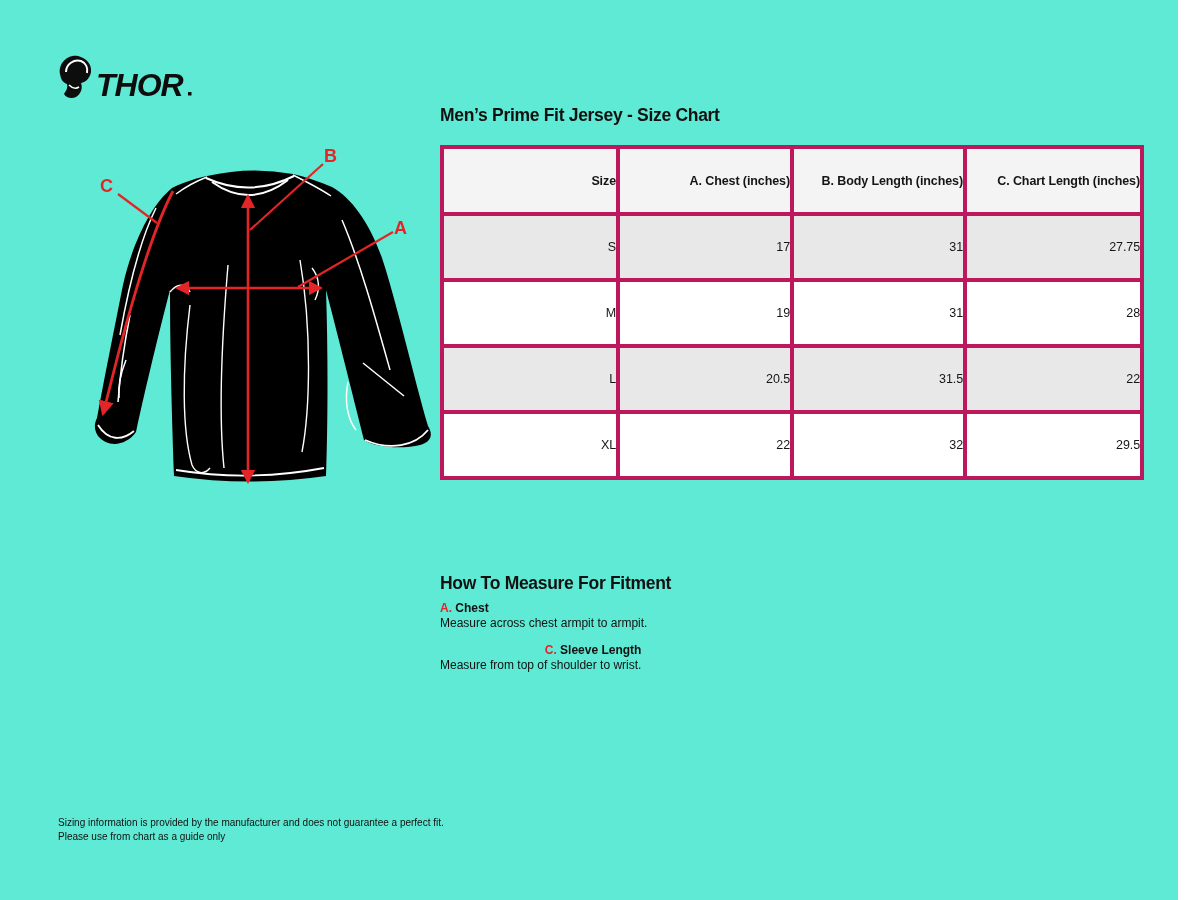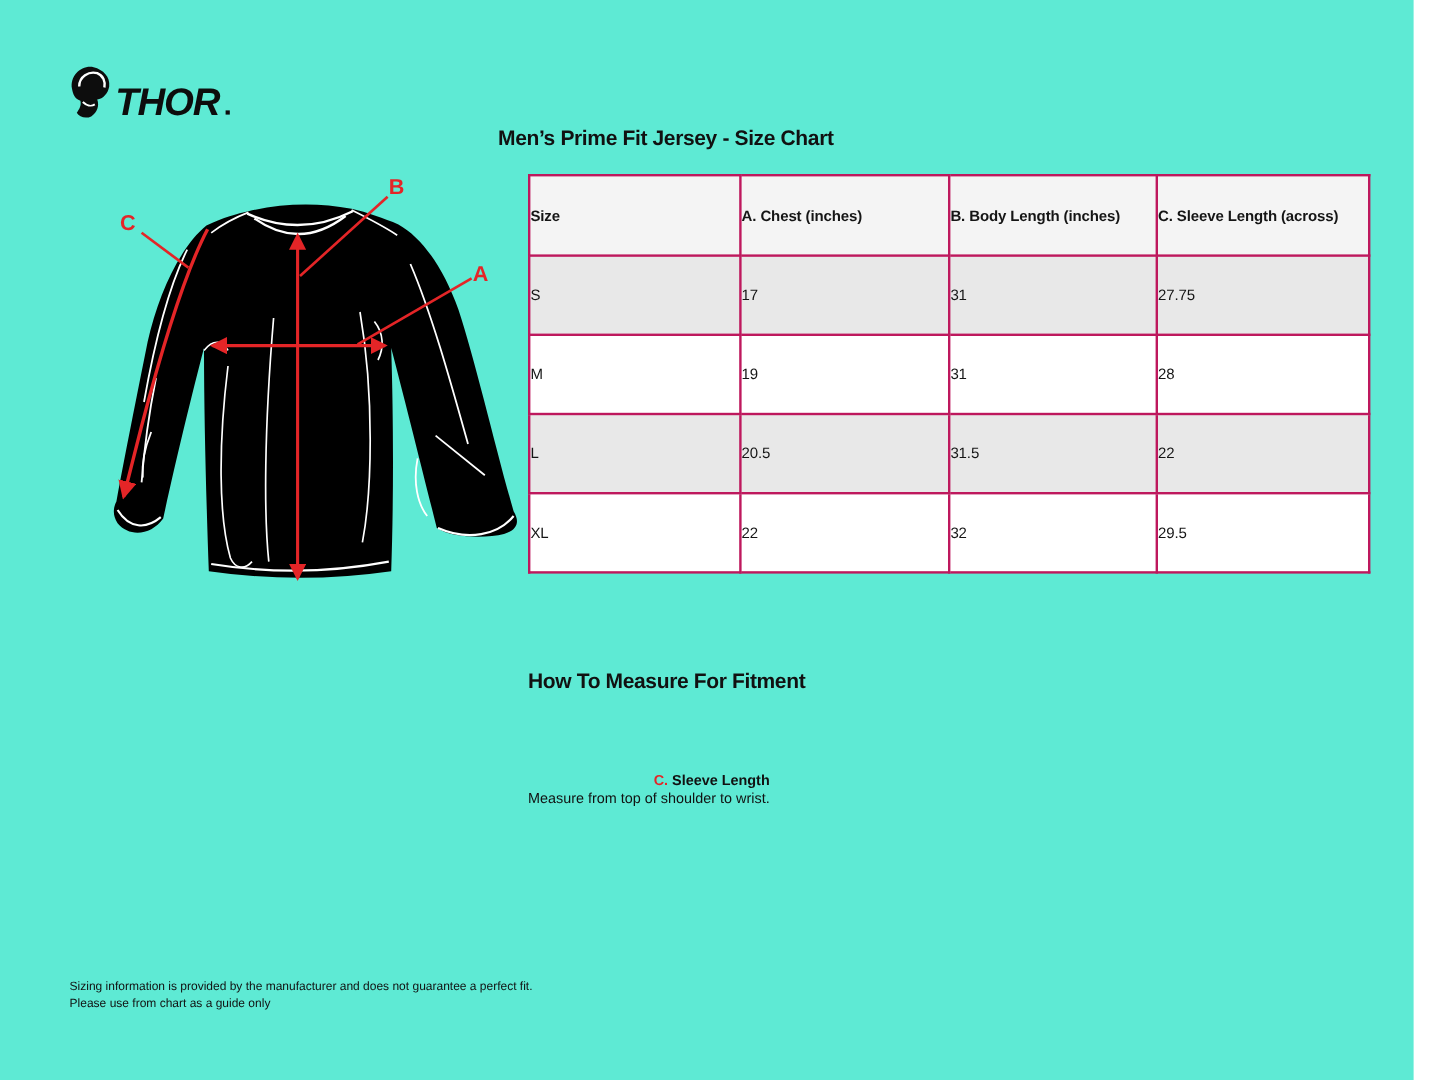--- a/index.html
+++ b/index.html
@@ -7,38 +7,38 @@
   .page {
     position:relative; width:1178px; height:900px; background:#5eead4;
     font-family:"Liberation Sans", sans-serif; color:#1c1c1c; overflow:hidden;
   }
   
   .logo { position:absolute; left:54px; top:52px; }
   
   .diagram { position:absolute; left:60px; top:130px; }
   
   .title {
-    position:absolute; left:415px; top:105px;
+    position:absolute; left:440px; top:105px;
     font-size:17.5px; font-weight:700; letter-spacing:-0.3px; color:#111;
   }
   
   .sizetable {
     position:absolute; left:440px; top:145px; width:700px;
     border-collapse:collapse; table-layout:fixed;
   }
   .sizetable th, .sizetable td {
-    border:2px solid #be185d; text-align:left; vertical-align:middle;
+    border:4px solid #be185d; text-align:right; vertical-align:middle;
     font-size:12.5px; color:#151515; padding:0; letter-spacing:-0.1px;
   }
   .sizetable th { height:67px; background:#f4f4f4; font-weight:700; }
   .sizetable td { height:66px; background:#ffffff; font-weight:400; }
   .sizetable tr.shaded td { background:#e8e8e8; }
   
   .howto-heading {
-    position:absolute; left:440px; top:557px;
+    position:absolute; left:440px; top:573px;
     font-size:17.5px; font-weight:700; letter-spacing:-0.3px; color:#111;
   }
   .measure-item { position:absolute; font-size:12px; line-height:15px; color:#111; }
   .measure-item .name-line { font-weight:700; }
   .measure-item .letter { color:#e42527; font-weight:700; }
   .item-a { left:440px; top:601px; }
   .item-b { left:769px; top:601px; }
   .item-c { left:440px; top:643px;text-align:right; }
   
   .footer { position:absolute; left:58px; top:816px; font-size:10px; line-height:14px; color:#111; }
@@ -128,21 +128,21 @@
       <col style="width:176px">
         <col style="width:174px">
         <col style="width:173px">
         <col style="width:177px">
     </colgroup>
     <thead>
       <tr>
         <th>Size</th>
         <th>A. Chest (inches)</th>
         <th>B. Body Length (inches)</th>
-        <th>C. Sleeve Length (across)</th>
+        <th>C. Chart Length (inches)</th>
       </tr>
     </thead>
     <tbody>
         <tr class="shaded">
           <td>S</td>
           <td>17</td>
           <td>31</td>
           <td>27.75</td>
         </tr>
         <tr>
@@ -161,20 +161,27 @@
           <td>XL</td>
           <td>22</td>
           <td>32</td>
           <td>29.5</td>
         </tr>
       </tbody>
   </table>
 
   <div class="howto-heading">How To Measure For Fitment</div>
 
+  <div class="measure-item item-a">
+    <div class="name-line">
+      <span class="letter">A.</span>
+      <span>Chest</span>
+    </div>
+    <div>Measure across chest armpit to armpit.</div>
+  </div>
 
 
   <div class="measure-item item-c">
     <div class="name-line">
       <span class="letter">C.</span>
       <span>Sleeve Length</span>
     </div>
     <div>Measure from top of shoulder to wrist.</div>
   </div>
 

